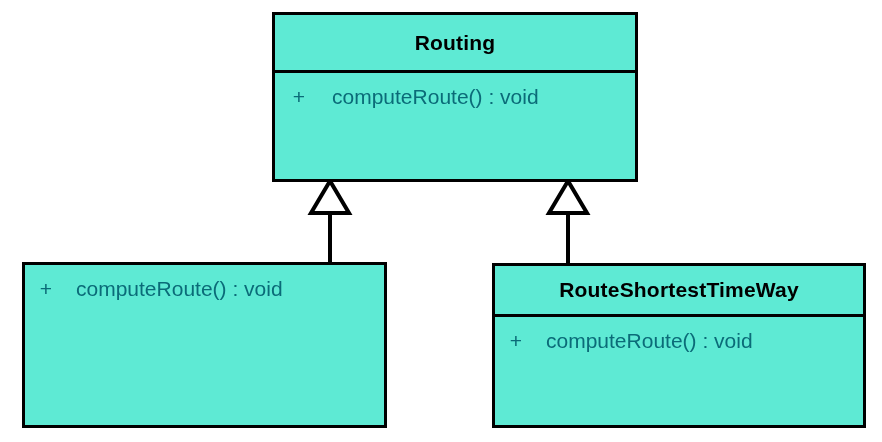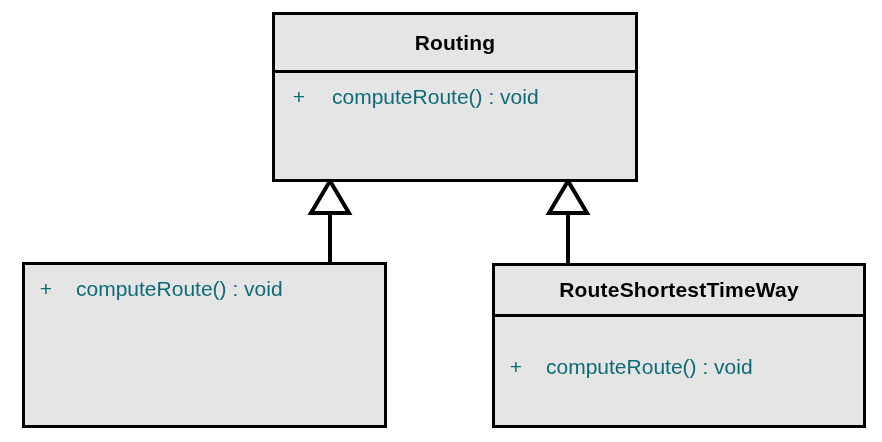--- a/index.html
+++ b/index.html
@@ -11,21 +11,21 @@
     position: relative;
     width: 882px;
     height: 442px;
     background: #ffffff;
     overflow: hidden;
     font-family: "Liberation Sans", sans-serif;
   }
   .uml-class {
     position: absolute;
     box-sizing: border-box;
-    background: #e5e5e5;
+    background: #5eead4;
     border: 3px solid #000000;
     display: flex;
     flex-direction: column;
   }
   .uml-title-row {
     box-sizing: border-box;
     display: flex;
     align-items: center;
     justify-content: center;
     border-bottom: 3px solid #000000;
@@ -81,21 +81,20 @@
   }
   #class-route-shortest-path .uml-members { padding-left: 11px; }
   #class-route-shortest-path .uml-member { font-size: 21px; line-height: 30px; }
   #class-route-shortest-path .uml-member-vis { width: 20px; margin-right: 20px; }
 
   #class-route-shortest-time-way {
     left: 492px;
     top: 263px;
     width: 374px;
     height: 165px;
-    gap: 26px;
   }
   #class-route-shortest-time-way .uml-title-row {
     height: 51px;
     font-size: 21px;
   }
   #class-route-shortest-time-way .uml-members { padding-left: 11px; }
   #class-route-shortest-time-way .uml-member { font-size: 21px; line-height: 30px; }
   #class-route-shortest-time-way .uml-member-vis { width: 20px; margin-right: 20px; }
 
   

